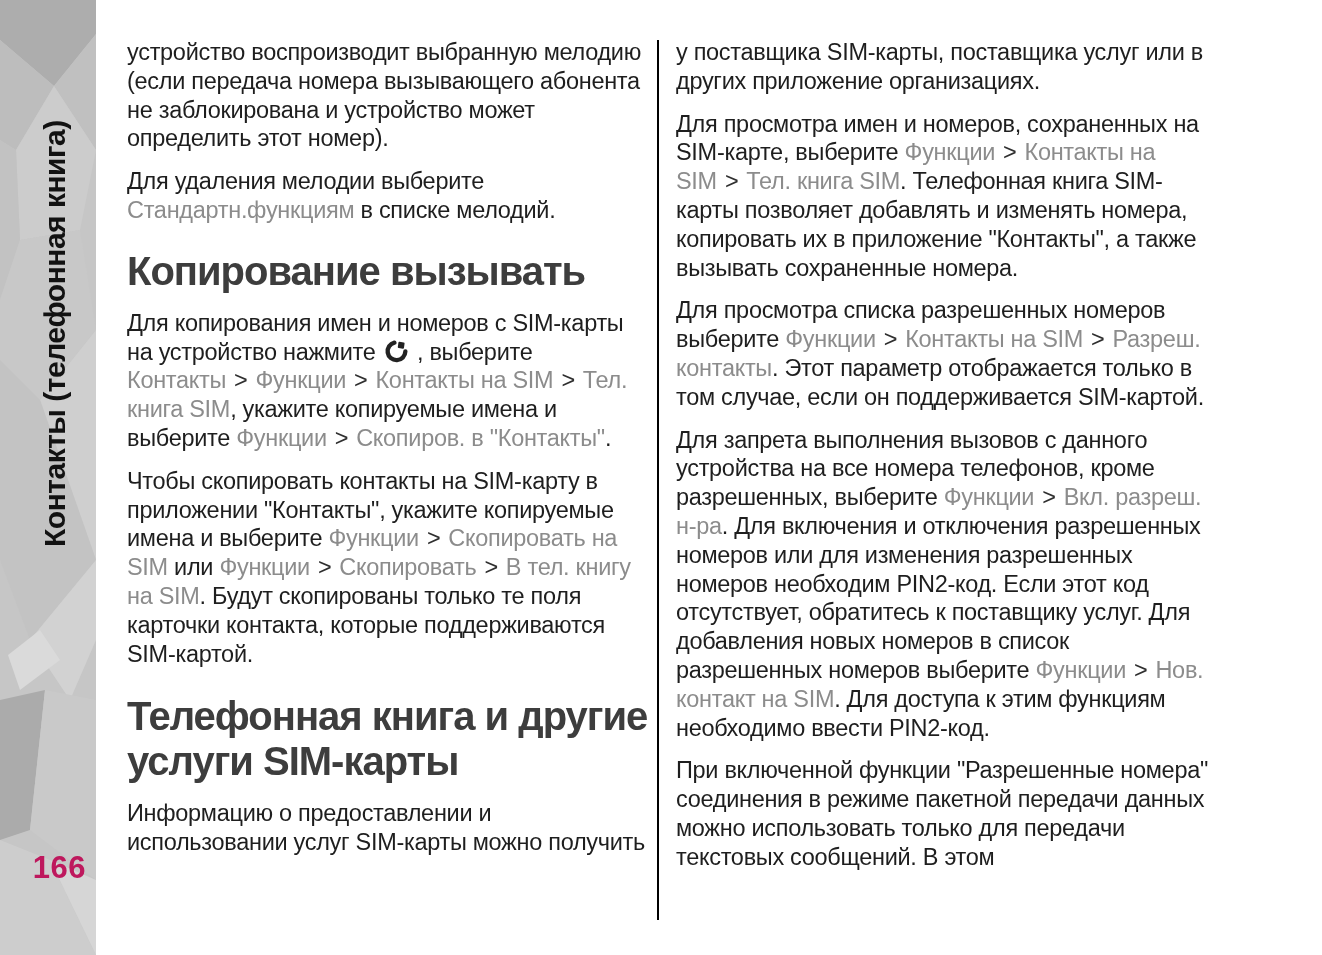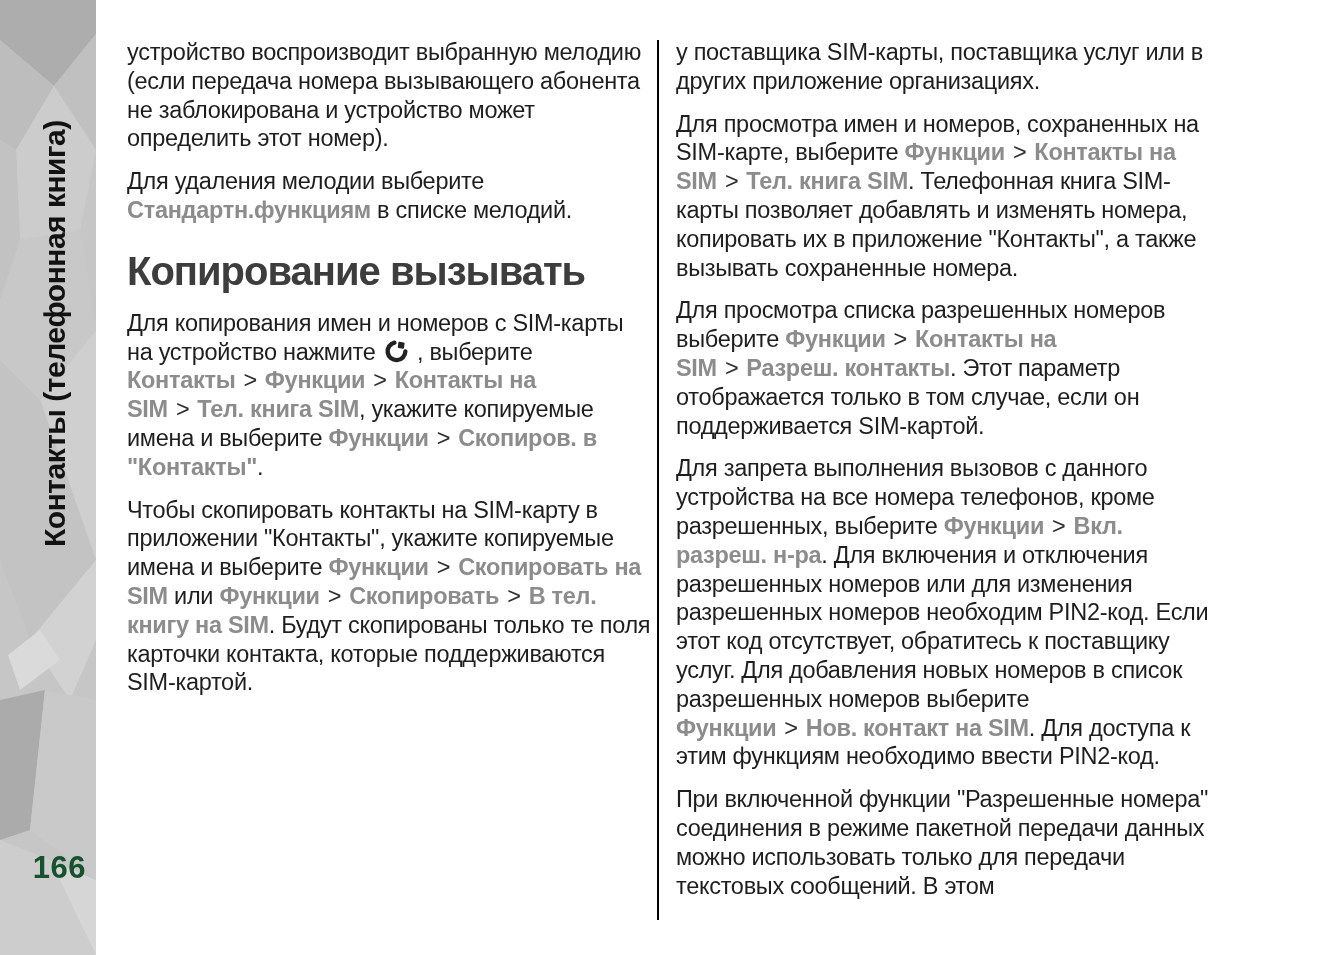--- a/index.html
+++ b/index.html
@@ -23,40 +23,40 @@
     display:flex;align-items:center;
     padding-left:408px;box-sizing:border-box;
   }
   .vtitle span{
     font-size:30px;font-weight:700;color:#121212;
     letter-spacing:-0.5px;white-space:nowrap;margin-top:14px;
   }
   .page-num{
     position:absolute;left:0;top:850px;width:86px;
     text-align:right;
-    font-size:31px;font-weight:700;color:#14532d;letter-spacing:0.5px;
+    font-size:31px;font-weight:700;color:#be185d;letter-spacing:0.5px;
   }
   
   .col{
     position:absolute;top:38px;
     font-size:23.5px;line-height:28.8px;color:#1e1e1e;
     letter-spacing:-0.3px;
   }
   .col-left{left:127px;width:528px;}
   .col-right{left:676px;width:537px;}
   .divider{
     position:absolute;left:657px;top:40px;width:2px;height:880px;
     background:#000000;
   }
   .col p{margin:0 0 14px 0;}
   .col h2{
     font-size:40px;line-height:45px;font-weight:700;color:#3d3d3d;
     letter-spacing:-1px;margin:26px 0 15px 0;
   }
-  .term{color:#8c8c8c;font-weight:700;}
+  .term{color:#8c8c8c;font-weight:400;}
   .sep{color:#2f2f2f;font-weight:400;margin:0 8px;}
   .inline-icon{display:inline-block;width:25px;height:25px;vertical-align:-4px;margin:0 2px;}
   .inline-icon svg{width:25px;height:25px;display:block;}
 </style>
 </head>
 <body>
 
 <div class="sidebar">
   <svg width="96" height="955" viewBox="0 0 96 955">
     <rect x="0" y="0" width="96" height="955" fill="#c6c6c6"></rect>
@@ -86,20 +86,22 @@
     <p>устройство воспроизводит выбранную мелодию (если передача номера вызывающего абонента не заблокирована и устройство может определить этот номер).</p>
     <p>Для удаления мелодии выберите <span class="term">Стандартн.функциям</span> в списке мелодий.</p>
     <h2 style="margin-top: 24px;">Копирование вызывать</h2>
     <p>Для копирования имен и номеров с SIM-карты на устройство нажмите <span class="inline-icon">
   <svg viewBox="0 0 24 24" xmlns="http://www.w3.org/2000/svg">
     <path d="M10 3.5 A 8.5 8.5 0 1 0 20.5 12" fill="none" stroke="#222222" stroke-width="4.2" stroke-linecap="round"></path>
     <rect x="13.5" y="3" width="6" height="6" rx="1" fill="#222222" transform="rotate(8 16.5 6)"></rect>
   </svg>
 </span> , выберите <span class="term">Контакты</span><span class="sep">&gt;</span><span class="term">Функции</span><span class="sep">&gt;</span><span class="term">Контакты на SIM</span><span class="sep">&gt;</span><span class="term">Тел. книга SIM</span>, укажите копируемые имена и выберите <span class="term">Функции</span><span class="sep">&gt;</span><span class="term">Скопиров. в "Контакты"</span>.</p>
     <p>Чтобы скопировать контакты на SIM-карту в приложении "Контакты", укажите копируемые имена и выберите <span class="term">Функции</span><span class="sep">&gt;</span><span class="term">Скопировать на SIM</span> или <span class="term">Функции</span><span class="sep">&gt;</span><span class="term">Скопировать</span><span class="sep">&gt;</span><span class="term">В тел. книгу на SIM</span>. Будут скопированы только те поля карточки контакта, которые поддерживаются SIM-картой.</p>
+    <h2>Телефонная книга и другие услуги SIM-карты</h2>
+    <p>Информацию о предоставлении и использовании услуг SIM-карты можно получить</p>
   </div>
 <div class="col col-right" id="right-col">
     <p>у поставщика SIM-карты, поставщика услуг или в других приложение организациях.</p>
     <p>Для просмотра имен и номеров, сохраненных на SIM-карте, выберите <span class="term">Функции</span><span class="sep">&gt;</span><span class="term">Контакты на SIM</span><span class="sep">&gt;</span><span class="term">Тел. книга SIM</span>. Телефонная книга SIM-карты позволяет добавлять и изменять номера, копировать их в приложение "Контакты", а также вызывать сохраненные номера.</p>
     <p>Для просмотра списка разрешенных номеров выберите <span class="term">Функции</span><span class="sep">&gt;</span><span class="term">Контакты на SIM</span><span class="sep">&gt;</span><span class="term">Разреш. контакты</span>. Этот параметр отображается только в том случае, если он поддерживается SIM-картой.</p>
     <p>Для запрета выполнения вызовов с данного устройства на все номера телефонов, кроме разрешенных, выберите <span class="term">Функции</span><span class="sep">&gt;</span><span class="term">Вкл. разреш. н-ра</span>. Для включения и отключения разрешенных номеров или для изменения разрешенных номеров необходим PIN2-код. Если этот код отсутствует, обратитесь к поставщику услуг. Для добавления новых номеров в список разрешенных номеров выберите <span class="term">Функции</span><span class="sep">&gt;</span><span class="term">Нов. контакт на SIM</span>. Для доступа к этим функциям необходимо ввести PIN2-код.</p>
     <p>При включенной функции "Разрешенные номера" соединения в режиме пакетной передачи данных можно использовать только для передачи текстовых сообщений. В этом</p>
   </div>
 
 </body></html>

